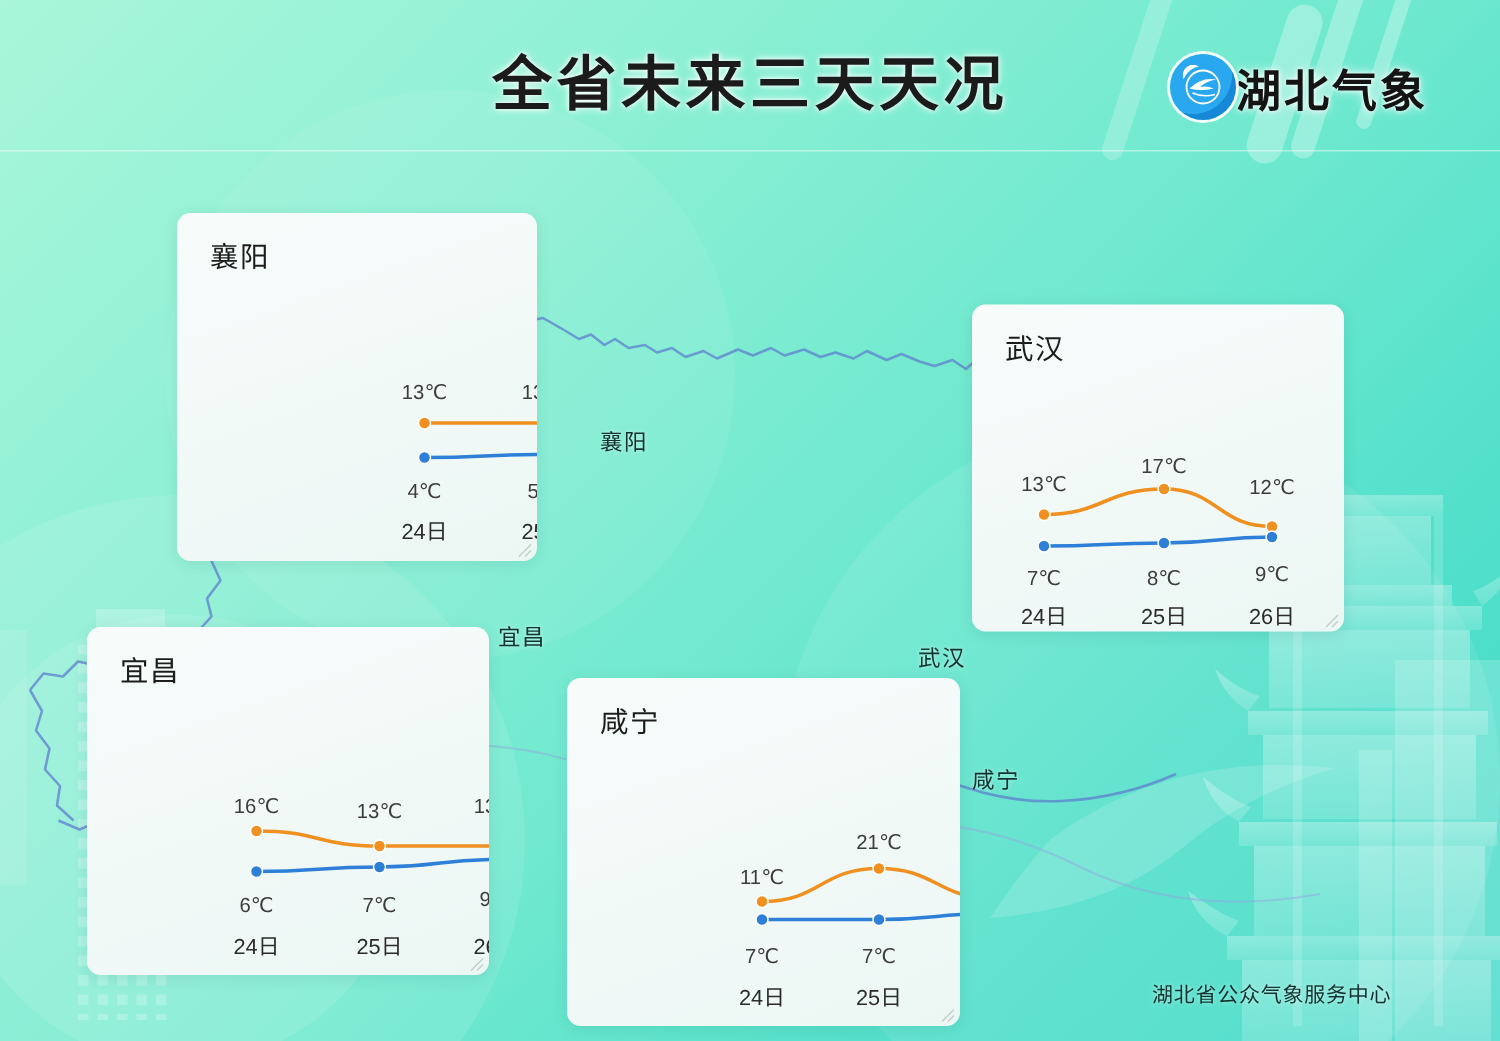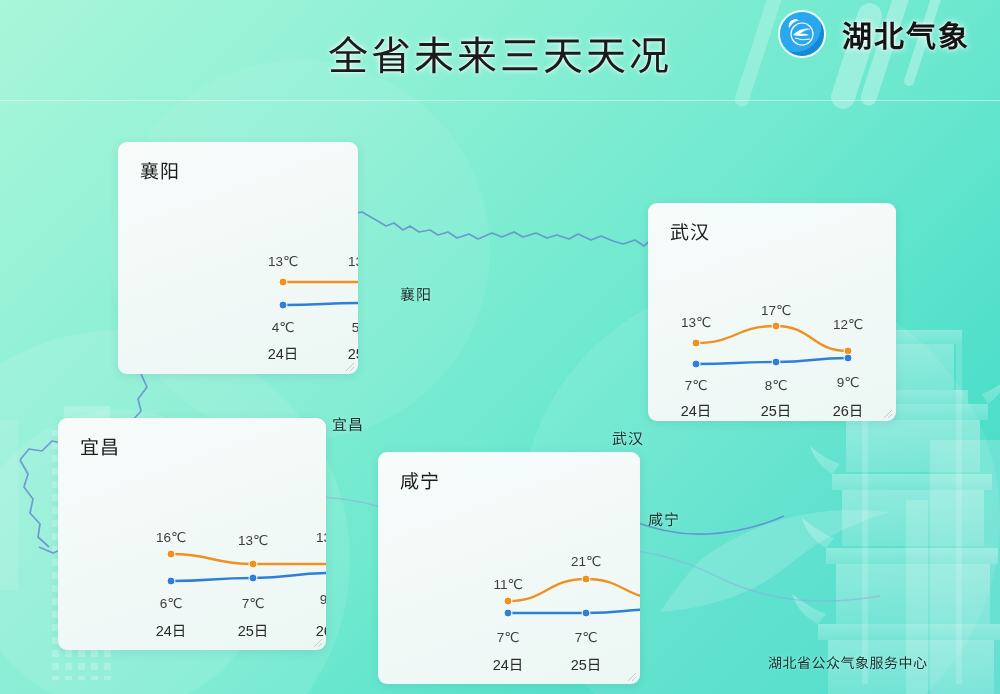--- a/index.html
+++ b/index.html
@@ -23,34 +23,34 @@
   
   .seam {
     position: absolute; left: 0; top: 100px; width: 1000px; height: 1px;
     background: rgba(255,255,255,.45);
   }
 
   
   .title {
     position: absolute; left: 0; top: 24px; width: 1000px;
     text-align: center;
-    font-size: 40px; font-weight: normal; color: #1b1b1b;
+    font-size: 40px; font-weight: bold; color: #1b1b1b;
     letter-spacing: 3px;
     text-shadow: 0 0 3px rgba(255,255,255,.95), 0 0 6px rgba(255,255,255,.8);
   }
   .subtitle {
     position: absolute; left: 0; top: 112px; width: 1000px;
     text-align: center;
     font-size: 27px; color: #1b1b1b; letter-spacing: 1px;
     text-shadow: 0 0 3px rgba(255,255,255,.95), 0 0 6px rgba(255,255,255,.8);
   }
 
   .brand {
-    position: absolute; left: 780px; top: 12px;
-    display: flex; align-items: center; gap: 18px;
+    position: absolute; left: 780px; top: 36px;
+    display: flex; align-items: center; gap: 0;
   }
   .brand-emblem {
     width: 44px; height: 44px; border-radius: 50%;
     background: radial-gradient(circle at 35% 32%, #ffffff 0 16%, #2aa8ef 17% 62%, #1787d8 63% 100%);
     position: relative;
     box-shadow: 0 0 0 2px rgba(255,255,255,.9);
     display: flex; align-items: center; justify-content: center;
   }
   .brand-emblem svg { display: block; }
   .brand-text {

